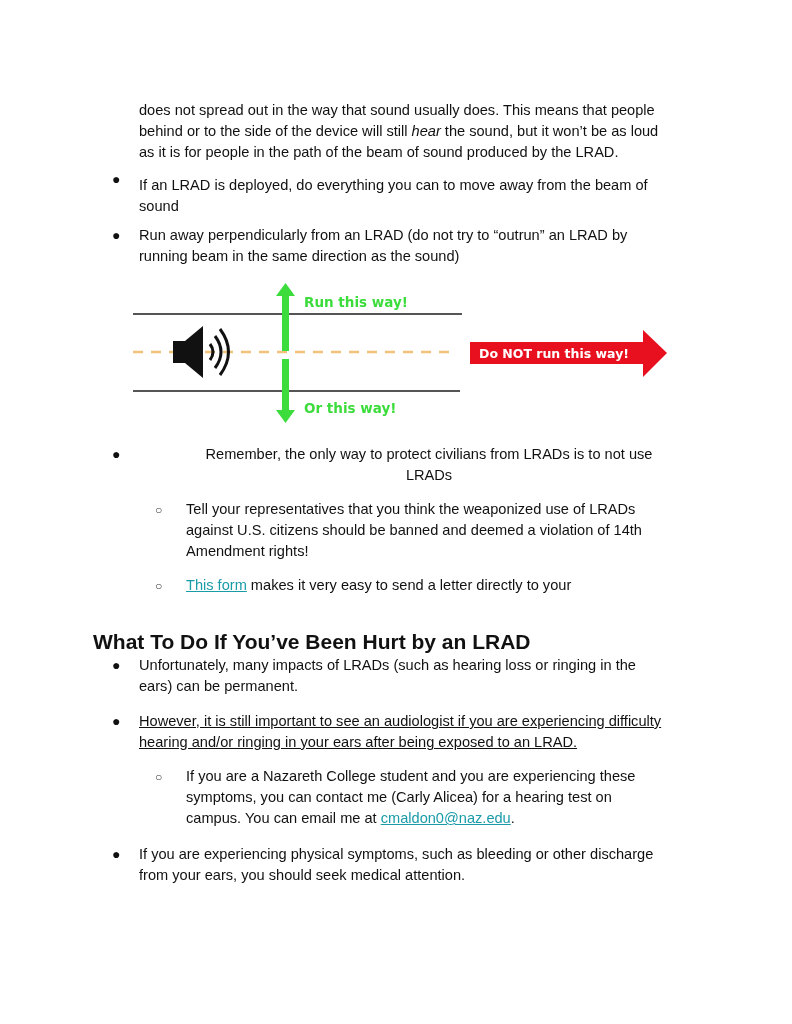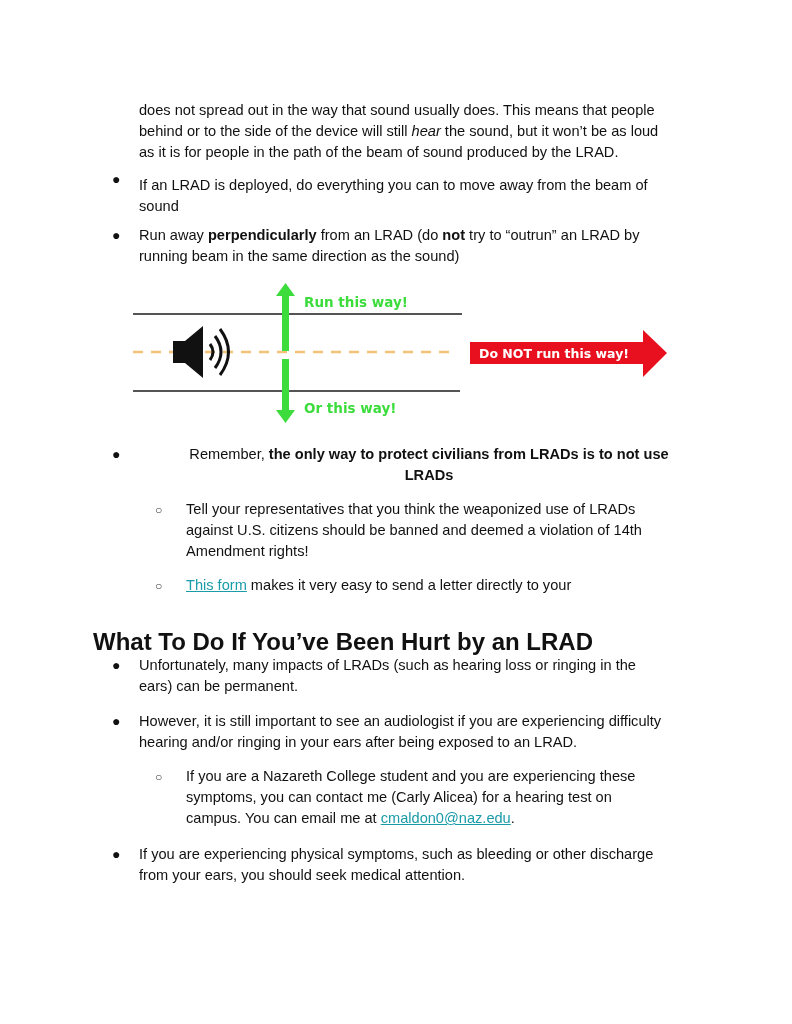--- a/index.html
+++ b/index.html
@@ -10,26 +10,26 @@
     }
     .abs { position: absolute; }
     .para { position: absolute; left: 139px; width: 580px; }
     .bullet {
       position: absolute; left: 112px; font-size: 14px; line-height: 21px;
     }
     .sub-bullet {
       position: absolute; left: 155px; font-size: 12px; line-height: 21px; color: #333;
     }
     .sub-para { position: absolute; left: 186px; width: 520px; }
-    b { font-weight: bold; }
+    b { font-weight: normal; }
     i { font-style: italic; }
     a.link { color: #1a9ba8; text-decoration: underline; }
     h2.heading {
       position: absolute; left: 93px; top: 630px; margin: 0;
-      font-size: 24px; font-weight: bold; line-height: 24px; color: #111;
+      font-size: 21px; font-weight: bold; line-height: 24px; color: #111;
     }
     svg text { font-family: "DejaVu Sans", sans-serif; font-weight: bold; }
   </style>
 </head>
 <body>
 
 <div class="para" style="top:100px;">
   <div>does not spread out in the way that sound usually does. This means that people</div>
   <div><span>behind or to the side of the device will still </span><i>hear</i><span> the sound, but it won’t be as loud</span></div>
   <div>as it is for people in the path of the beam of sound produced by the LRAD.</div>
@@ -101,21 +101,21 @@
 
 <h2 class="heading">What To Do If You’ve Been Hurt by an LRAD</h2>
 
 <span class="bullet" style="top:655px;">●</span>
 <div class="para" style="top:655px;">
   <div>Unfortunately, many impacts of LRADs (such as hearing loss or ringing in the</div>
   <div>ears) can be permanent.</div>
 </div>
 
 <span class="bullet" style="top:711px;">●</span>
-<div class="para" style="top:711px;">
+<div class="para" style="top:711px;text-decoration:underline;">
   <div>However, it is still important to see an audiologist if you are experiencing difficulty</div>
   <div>hearing and/or ringing in your ears after being exposed to an LRAD.</div>
 </div>
 
 <span class="sub-bullet" style="top:767px;">○</span>
 <div class="sub-para" style="top:766px;">
   <div>If you are a Nazareth College student and you are experiencing these</div>
   <div>symptoms, you can contact me (Carly Alicea) for a hearing test on</div>
   <div><span>campus. You can email me at </span><a class="link">cmaldon0@naz.edu</a><span>.</span></div>
 </div>

